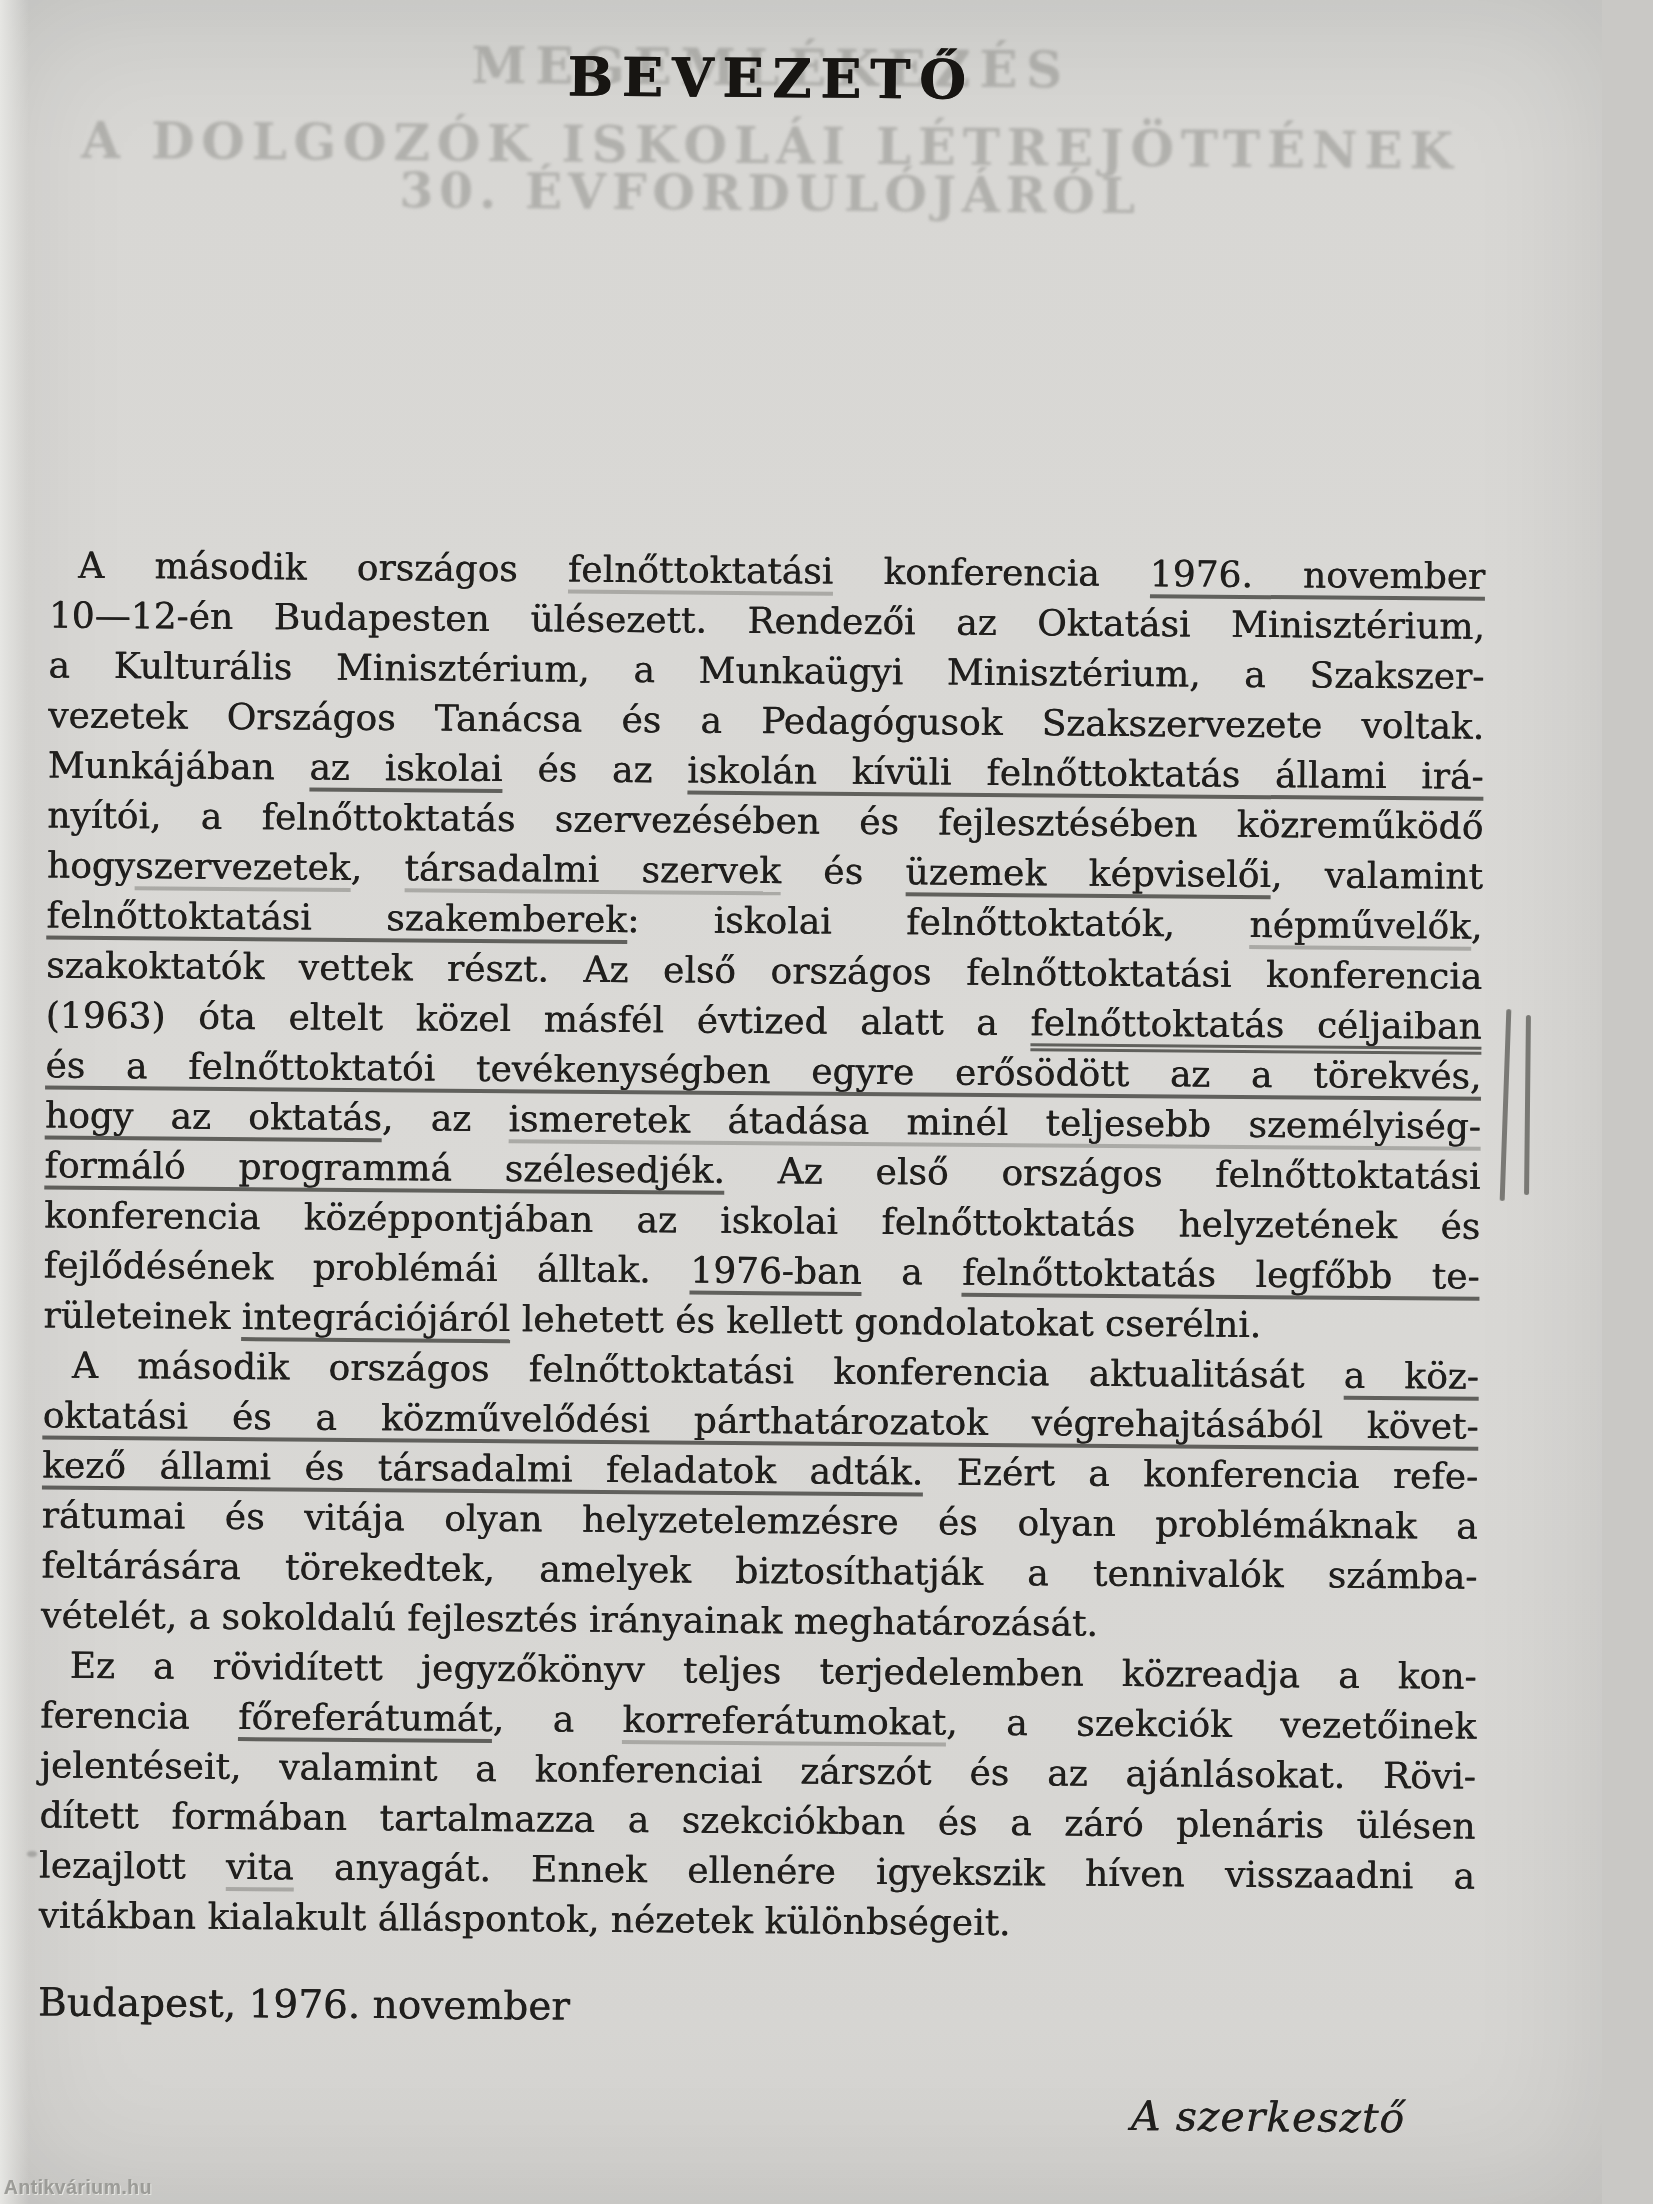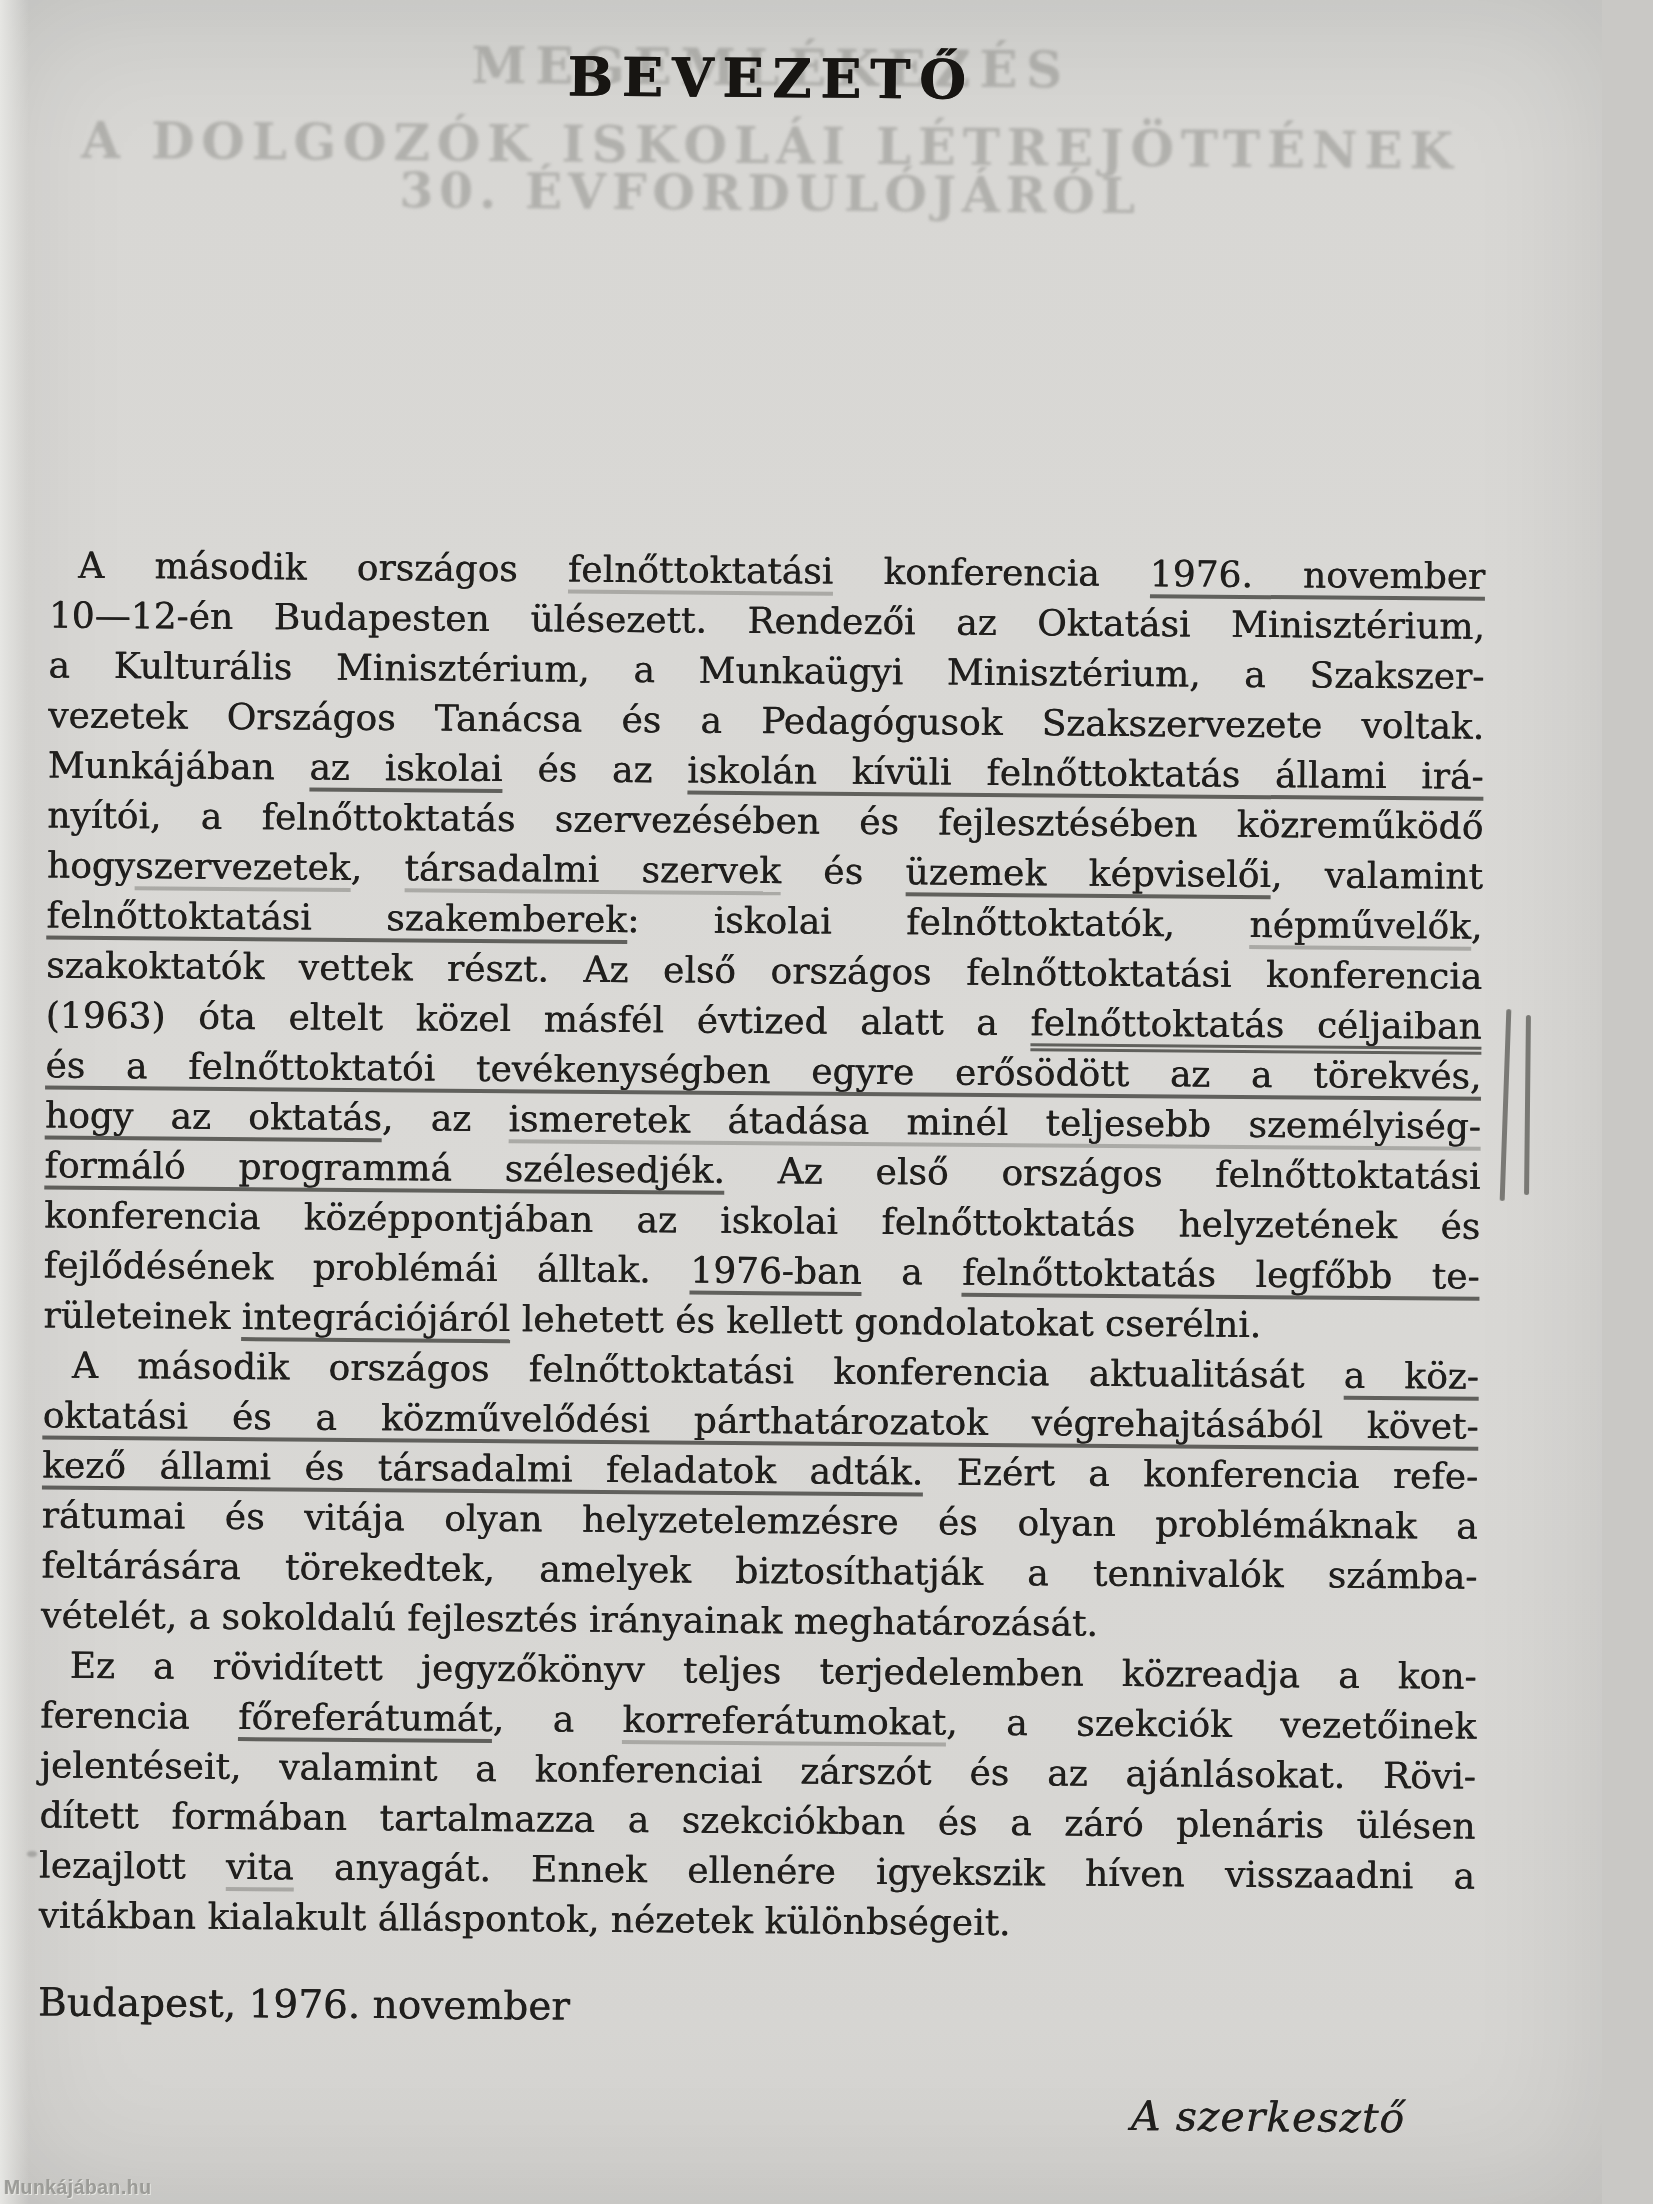--- a/index.html
+++ b/index.html
@@ -137,15 +137,15 @@
     <div class="dateline">Budapest, 1976. november</div>
     <div class="signature">A szerkesztő</div>
   </div>
 
   <div class="margin-marks">
     <div class="stroke s1"></div>
     <div class="stroke s2"></div>
   </div>
   <div class="stray-dot"></div>
 
-  <div class="watermark">Munkájában.hu</div>
+  <div class="watermark">Antikvárium.hu</div>
 </div>
 
 
 </body></html>

